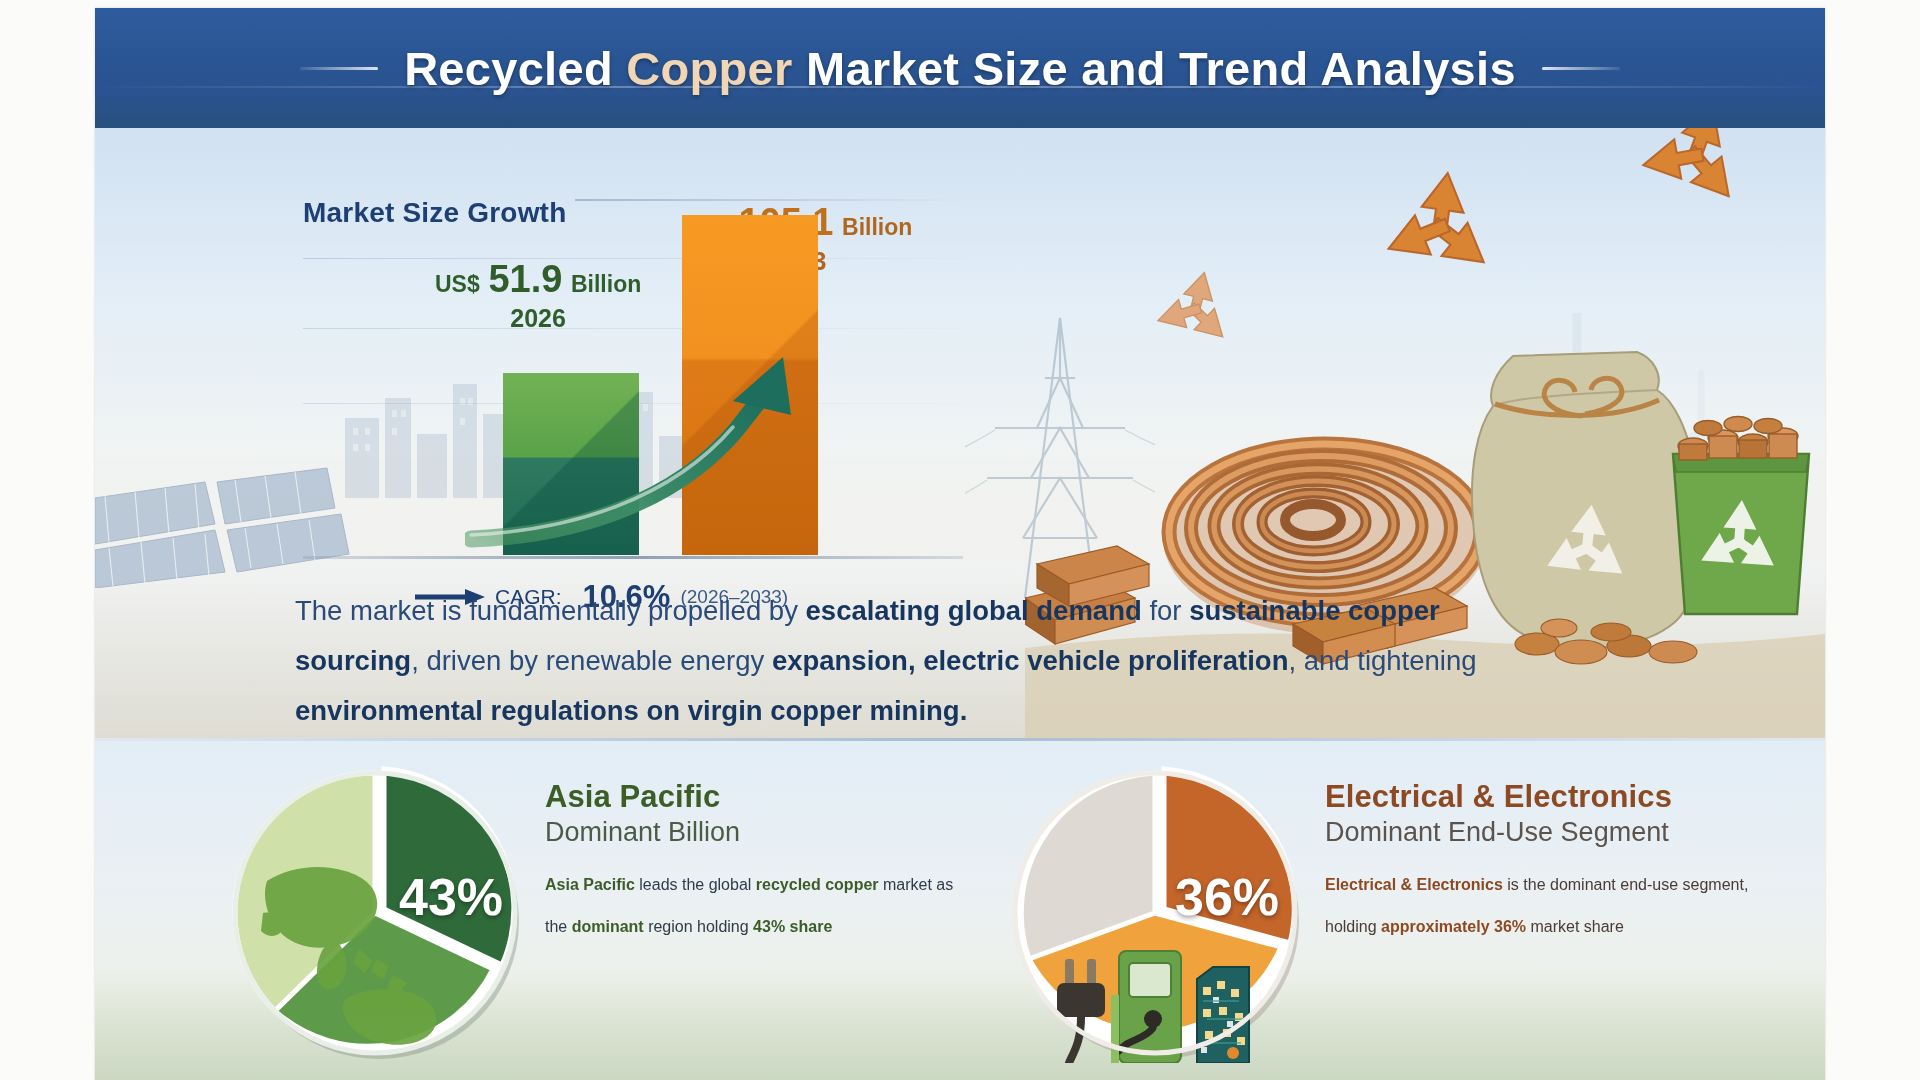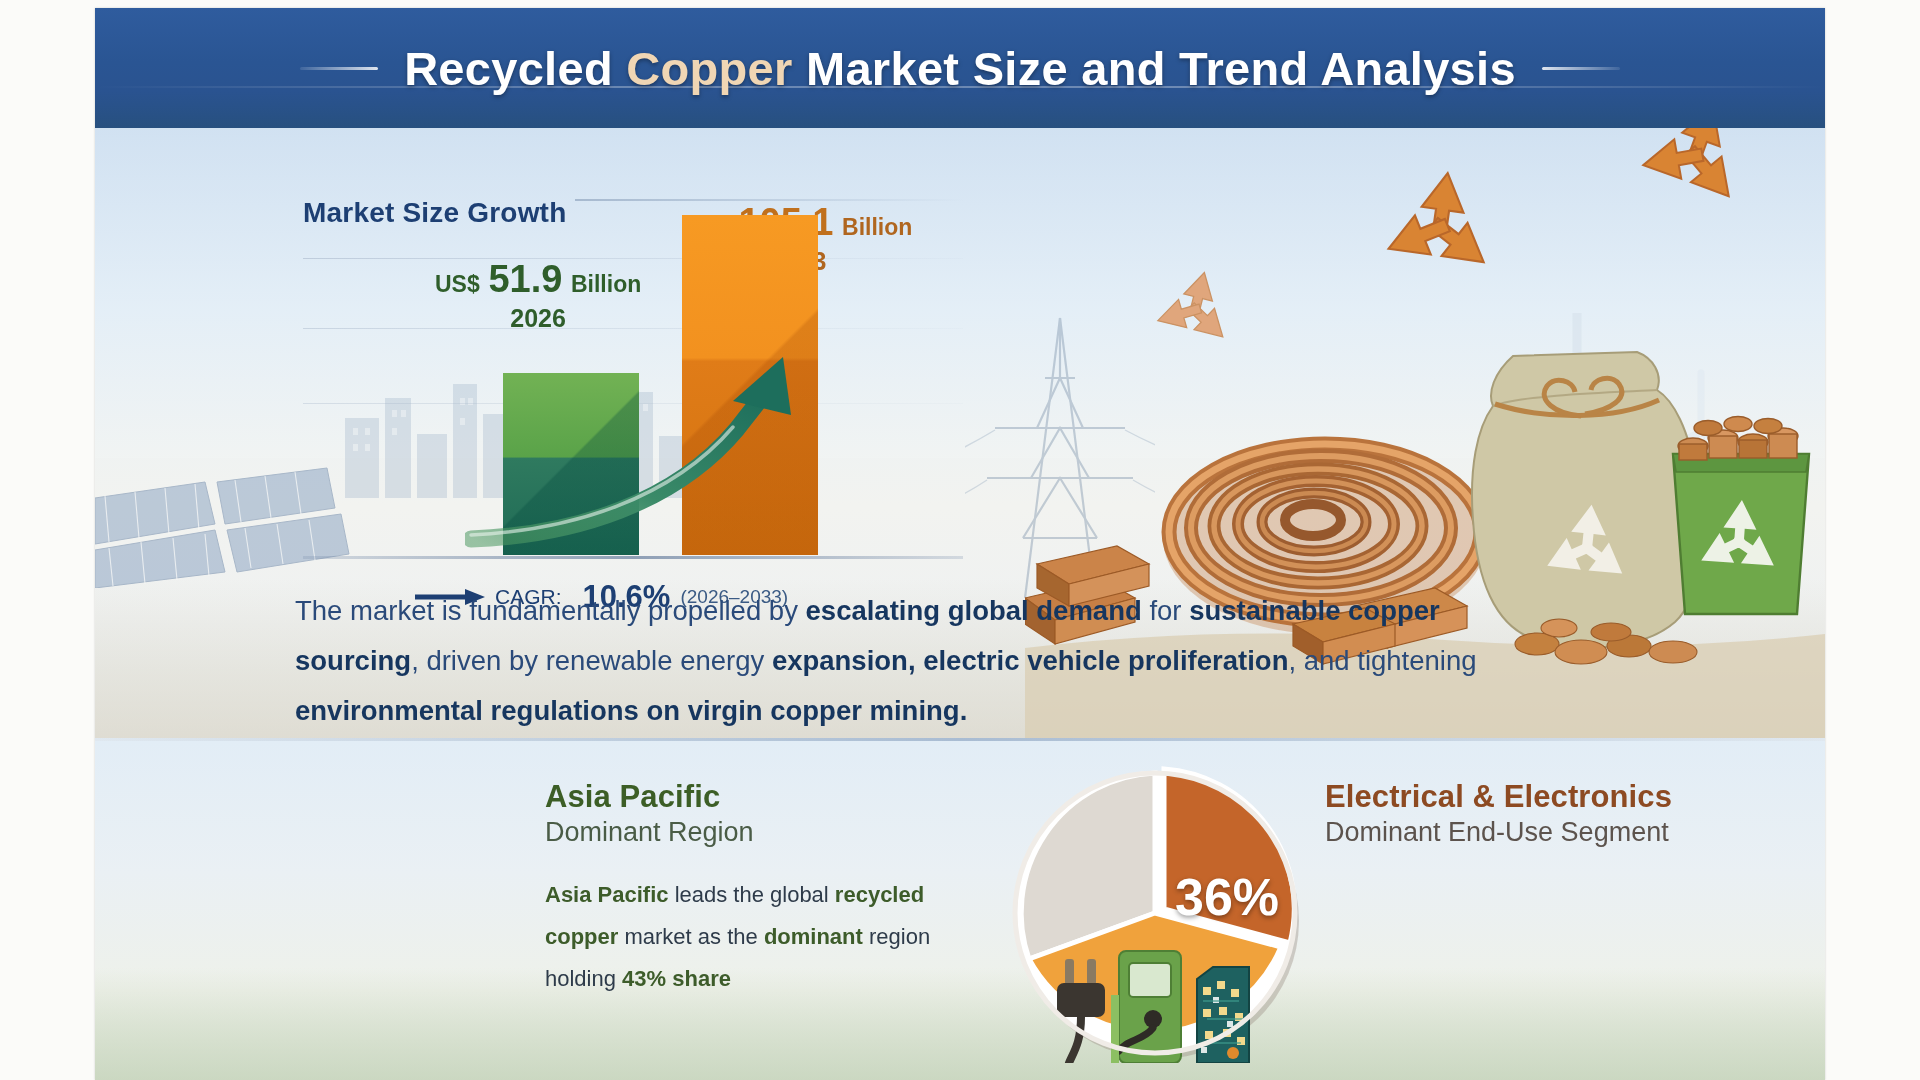--- a/index.html
+++ b/index.html
@@ -121,21 +121,21 @@
   .stat{ position:absolute; top:10px; height:337px; }
   .stat-left{ left:120px; width:760px; }
   .stat-right{ left:900px; width:800px; }
 
   .pie-wrap{ position:absolute; left:12px; top:12px; width:300px; height:300px; }
   .stat-text{ position:absolute; left:330px; top:28px; width:420px; }
   .stat-right .stat-text{ width:470px; }
 
   .stat-h1{ font-size:31px; font-weight:bold; letter-spacing:.1px; }
   .stat-h2{ font-size:27px; margin-top:2px; }
-  .stat-body{ margin-top:26px; font-size:22px; line-height:42px; color:#2e3b4a; }
+  .stat-body{ margin-top:16px; font-size:16px; line-height:42px; color:#2e3b4a; }
   .stat-body b{ font-weight:bold; }
 
   .green-h1{ color:#3c5e26; } .green-h2{ color:#4a5c46; }
   .green-b b{ color:#3d5c2a; }
   .orange-h1{ color:#8d4a22; } .orange-h2{ color:#5c534d; }
   .orange-b{ color:#4a3b34; } .orange-b b{ color:#8d4a22; }
 
   .pie-pct{ position:absolute; font-size:52px; font-weight:bold; color:#ffffff;
       text-shadow:0 2px 5px rgba(0,0,0,.4); }
 </style>
@@ -427,24 +427,54 @@
     </div>
 
     <p class="para"><span>The market is fundamentally propelled by </span><b>escalating global demand</b><span> for </span><b>sustainable copper sourcing</b><span>, driven by renewable energy </span><b>expansion, electric vehicle proliferation</b><span>, and tightening </span><b>environmental regulations on virgin copper mining.</b></p>
 
     <div class="divider"></div>
 
     <div class="bottom-panel">
       <div class="bp-land"></div>
 
       <div class="stat stat-left">
+        <div class="pie-wrap">
+          <svg viewBox="0 0 300 300">
+            <ellipse cx="152" cy="158" rx="140" ry="138" fill="#8a9a8a" opacity=".45"></ellipse>
+            <circle cx="148" cy="150" r="140" fill="#ffffff"></circle>
+
+            <path d="M148 150 L148 10 A140 140 0 0 0 48 248 Z" fill="#cfe0a8" stroke="#ffffff" stroke-width="5"></path>
+
+            <path d="M148 150 L48 248 A140 140 0 0 0 266 206 Z" fill="#5d9a4a" stroke="#ffffff" stroke-width="5"></path>
+
+            <g transform="translate(9,-4)">
+              <path d="M148 150 L148 10 A140 140 0 0 1 266 206 Z" fill="#2f6b3a" stroke="#ffffff" stroke-width="5"></path>
+            </g>
+
+            <g fill="#6aa33f" opacity=".92">
+              <path d="M40 118 C 62 104, 92 100, 118 108 C 140 114, 152 128, 150 144
+                       C 148 162, 134 176, 112 182 C 92 188, 70 184, 56 172
+                       C 42 160, 34 136, 40 118 Z"></path>
+              <path d="M108 176 C 118 186, 122 200, 118 212 C 114 224, 104 230, 96 224
+                       C 88 218, 88 200, 96 186 Z"></path>
+              <path d="M132 186 L146 198 L138 210 L126 200 Z"></path>
+              <path d="M150 196 L162 204 L156 216 L144 208 Z"></path>
+              <path d="M166 212 L180 220 L172 232 L160 224 Z"></path>
+              <path d="M122 234 C 146 222, 186 224, 202 240 C 216 254, 210 274, 186 280
+                       C 160 286, 130 276, 120 258 C 114 248, 114 238, 122 234 Z"></path>
+              <path d="M36 150 C 48 148, 58 154, 56 164 C 54 174, 42 176, 34 168 Z"></path>
+            </g>
+            <circle cx="148" cy="150" r="140" fill="none" stroke="#e9eee9" stroke-width="5"></circle>
+          </svg>
+          <span class="pie-pct" style="left:172px; top:104px;">43%</span>
+        </div>
 
         <div class="stat-text">
           <div class="stat-h1 green-h1">Asia Pacific</div>
-          <div class="stat-h2 green-h2">Dominant Region</div>
+          <div class="stat-h2 green-h2">Dominant Billion</div>
           <div class="stat-body green-b"><b>Asia Pacific</b><span> leads the global </span><b>recycled copper</b><span> market as the </span><b>dominant</b><span> region holding </span><b>43% share</b></div>
         </div>
       </div>
 
       <div class="stat stat-right">
         <div class="pie-wrap">
           <svg viewBox="0 0 300 300">
             <ellipse cx="152" cy="158" rx="140" ry="138" fill="#9a8f84" opacity=".4"></ellipse>
             <circle cx="148" cy="150" r="140" fill="#ffffff"></circle>
 
@@ -495,18 +525,19 @@
               </g>
             </g>
             <circle cx="148" cy="150" r="140" fill="none" stroke="#f0ece7" stroke-width="5"></circle>
           </svg>
           <span class="pie-pct" style="left:168px; top:104px;">36%</span>
         </div>
 
         <div class="stat-text">
           <div class="stat-h1 orange-h1">Electrical &amp; Electronics</div>
           <div class="stat-h2 orange-h2">Dominant End-Use Segment</div>
+          <div class="stat-body orange-b"><b>Electrical &amp; Electronics</b><span> is the dominant end-use segment, holding </span><b>approximately 36%</b><span> market share</span></div>
         </div>
       </div>
     </div>
 
   </div>
 </div>
 
 </body></html>

